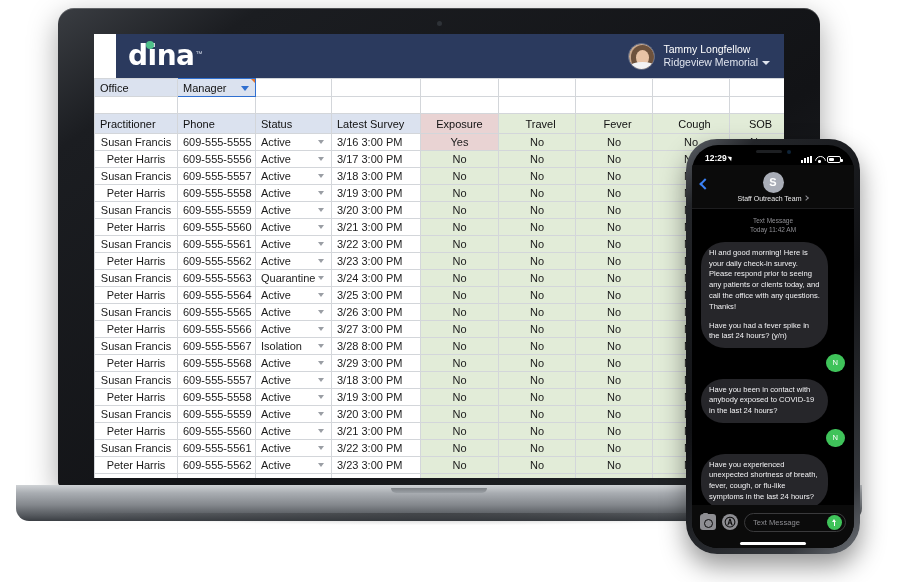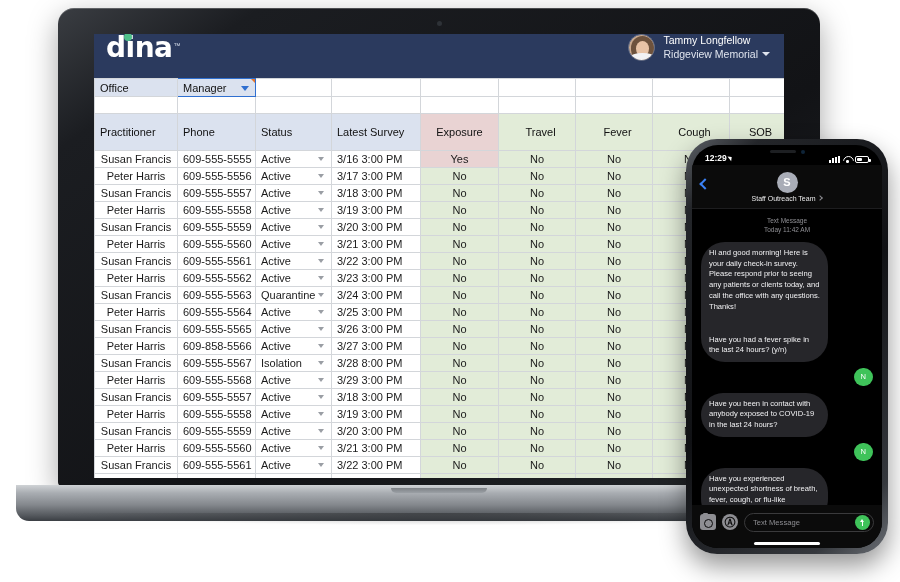--- a/index.html
+++ b/index.html
@@ -34,22 +34,22 @@
     width:96px; height:5px; border-radius:0 0 7px 7px;
     background:linear-gradient(180deg,#7d8186,#9ba0a5);
   }
   #laptop-foot {
     position:absolute; left:-2px; top:505px; width:766px; height:12px;
     background:radial-gradient(ellipse at 50% 0%, rgba(0,0,0,.30) 0%, rgba(0,0,0,0) 72%);
   }
 
   
   .app-header{
-    height:44px; background:#2b3a5e; display:flex; align-items:flex-start;
-    justify-content:space-between; padding:0 14px 0 12px;
+    height:44px; background:#2b3a5e; display:flex; align-items:center;
+    justify-content:space-between; padding:0 14px 0 12px;margin-left:22px;
   }
   .logo-wrap{ position:relative; display:flex; align-items:flex-end; }
   .logo-text{
     font-family:"DejaVu Sans", sans-serif; font-weight:bold; font-size:28px;
     color:#ffffff; letter-spacing:-.5px; line-height:28px;
   }
   .logo-dot{
     position:absolute; left:17.5px; top:-1px; width:8px; height:8px;
     border-radius:50%; background:#4fc08a;
   }
@@ -89,40 +89,40 @@
     width:0;height:0;border-left:4px solid transparent;border-right:4px solid transparent;
     border-top:5px solid #2f6fd0;
   }
   td.sel-cell .corner{
     position:absolute; right:-1.5px; top:-1.5px; width:0;height:0;
     border-top:7px solid #e8762c; border-left:7px solid transparent;
   }
   tr.spacer-row td{ height:17px; background:#fff; }
 
   tr.col-head td{
-    background:#dbe2ef; font-size:11px; color:#111; height:37px;
+    background:#dbe2ef; font-size:11px; color:#111; height:20px;
   }
   tr.col-head td.h-exposure{ background:#e9d3d3; text-align:center; }
   tr.col-head td.h-sym{ background:#e2ecd8; text-align:center;padding-left:12px; }
 
   td.c-name{ text-align:center; }
   td.c-phone{ text-align:left; }
   td.c-status{ text-align:left; position:relative; }
   td.c-status .sdd{
     position:absolute; right:7px; top:50%; margin-top:-2px;
     width:0;height:0;border-left:3.5px solid transparent;border-right:3.5px solid transparent;
     border-top:4.5px solid #9a9ea4;
   }
   td.c-date{ text-align:left;margin-top:16px; }
   td.v-yes{ background:#e9d3d3; text-align:center; }
   td.v-no-exp{ background:#e2ecd8; text-align:center; }
   td.v-no{ background:#e2ecd8; text-align:center; }
 
   
-  #phone{ position:absolute; left:686px; top:139px; width:202px; height:415px; }
+  #phone{ position:absolute; left:686px; top:139px; width:174px; height:415px; }
   #phone-frame{
     position:absolute; inset:0; border-radius:31px;
     background:linear-gradient(135deg,#5c6066 0%,#24262a 12%,#101114 50%,#35383d 88%,#6b6f75 100%);
     box-shadow:0 12px 26px rgba(0,0,0,.42);
   }
   #phone-screen{
     position:absolute; left:6px; top:6px; right:6px; bottom:6px;
     border-radius:26px; background:#000; overflow:hidden;
     display:flex; flex-direction:column;
   }
@@ -187,21 +187,21 @@
   .bubble{
     max-width:127px; background:#26262a; color:#f2f2f4;
     border-radius:24px; padding:6px 8px; font-size:7.6px; line-height:1.42;
     position:relative; margin-bottom:6px;
   }
   .bubble:after{
     content:""; position:absolute; left:-4px; bottom:0; width:10px; height:11px;
     background:#26262a; border-bottom-right-radius:12px; z-index:-1;
   }
   .bubble p{ margin:0; }
-  .bubble p + p { margin-top:22px; }
+  .bubble p + p { margin-top:8px; }
   .reply-row{ display:flex; justify-content:flex-end; margin-bottom:7px; }
   .reply{
     background:#3fc35a; color:#ffffff; font-size:7.6px; line-height:1;
     border-radius:11px; padding:5px 7px; position:relative; min-width:17px; text-align:center;
   }
   .reply:after{
     content:""; position:absolute; right:-3px; bottom:0; width:9px; height:10px;
     background:#3fc35a; border-bottom-left-radius:11px; z-index:-1;
   }
 
@@ -433,21 +433,21 @@
                 <td class="c-status">Active<span class="sdd"></span></td>
                 <td class="c-date">3/26 3:00 PM</td>
                 <td class="v-no-exp">No</td>
                 <td class="v-no">No</td>
                 <td class="v-no">No</td>
                 <td class="v-no">No</td>
                 <td class="v-no">No</td>
               </tr>
               <tr>
                 <td class="c-name">Peter Harris</td>
-                <td class="c-phone">609-858-5566</td>
+                <td class="c-phone">609-555-5566</td>
                 <td class="c-status">Active<span class="sdd"></span></td>
                 <td class="c-date">3/27 3:00 PM</td>
                 <td class="v-no-exp">No</td>
                 <td class="v-no">No</td>
                 <td class="v-no">No</td>
                 <td class="v-no">No</td>
                 <td class="v-no">No</td>
               </tr>
               <tr>
                 <td class="c-name">Susan Francis</td>

